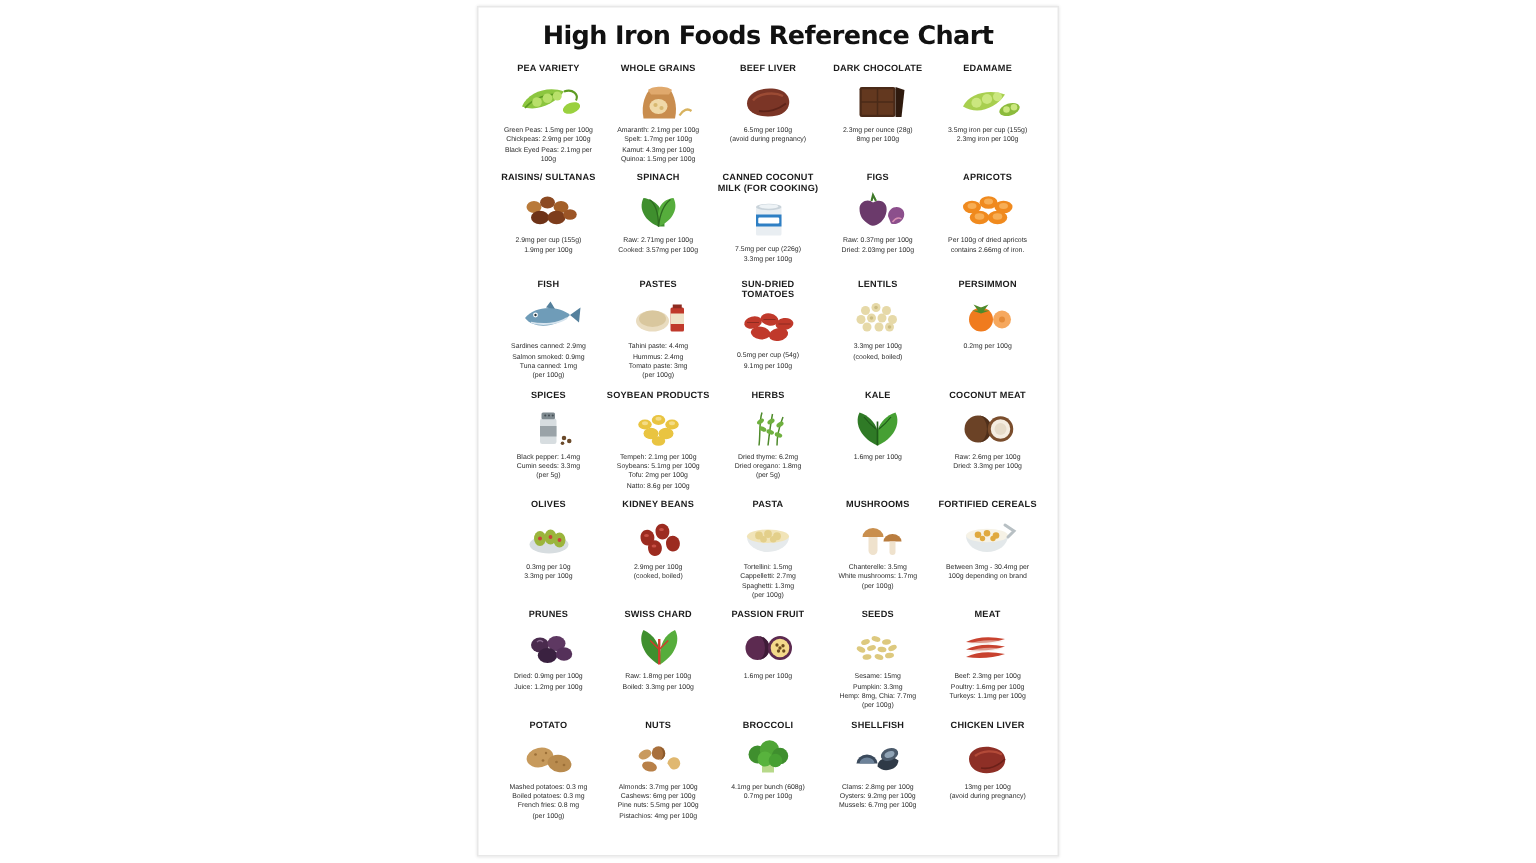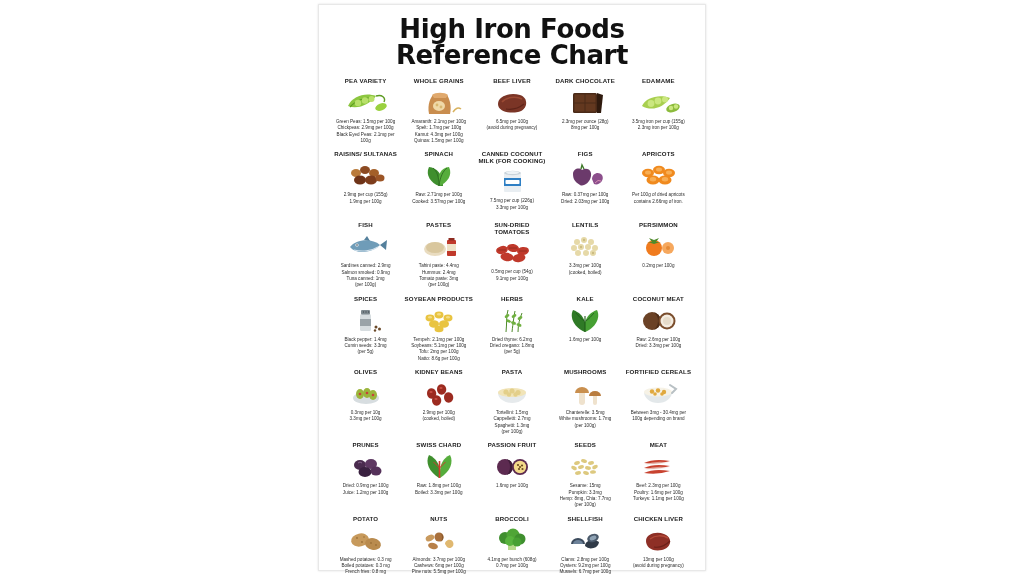--- a/index.html
+++ b/index.html
@@ -21,21 +21,21 @@
     width: 388px; height: 567px;
     background: #ffffff;
     border: 1px solid #e8e8e8;
     box-shadow: 0 0 2px rgba(0,0,0,.12);
     padding: 8px 10px 6px 10px;
   }
   #title {
     text-align: center;
     font-family: "DejaVu Sans", sans-serif;
     font-weight: bold;
-    font-size: 26px;
+    font-size: 17px;
     letter-spacing: -0.4px;
     color: #111111;
     margin: 3px 0 7px 0;
     line-height: 1;
   }
   .grid {
     display: grid;
     grid-template-columns: repeat(5, 1fr);
     gap: 0px;
   }

